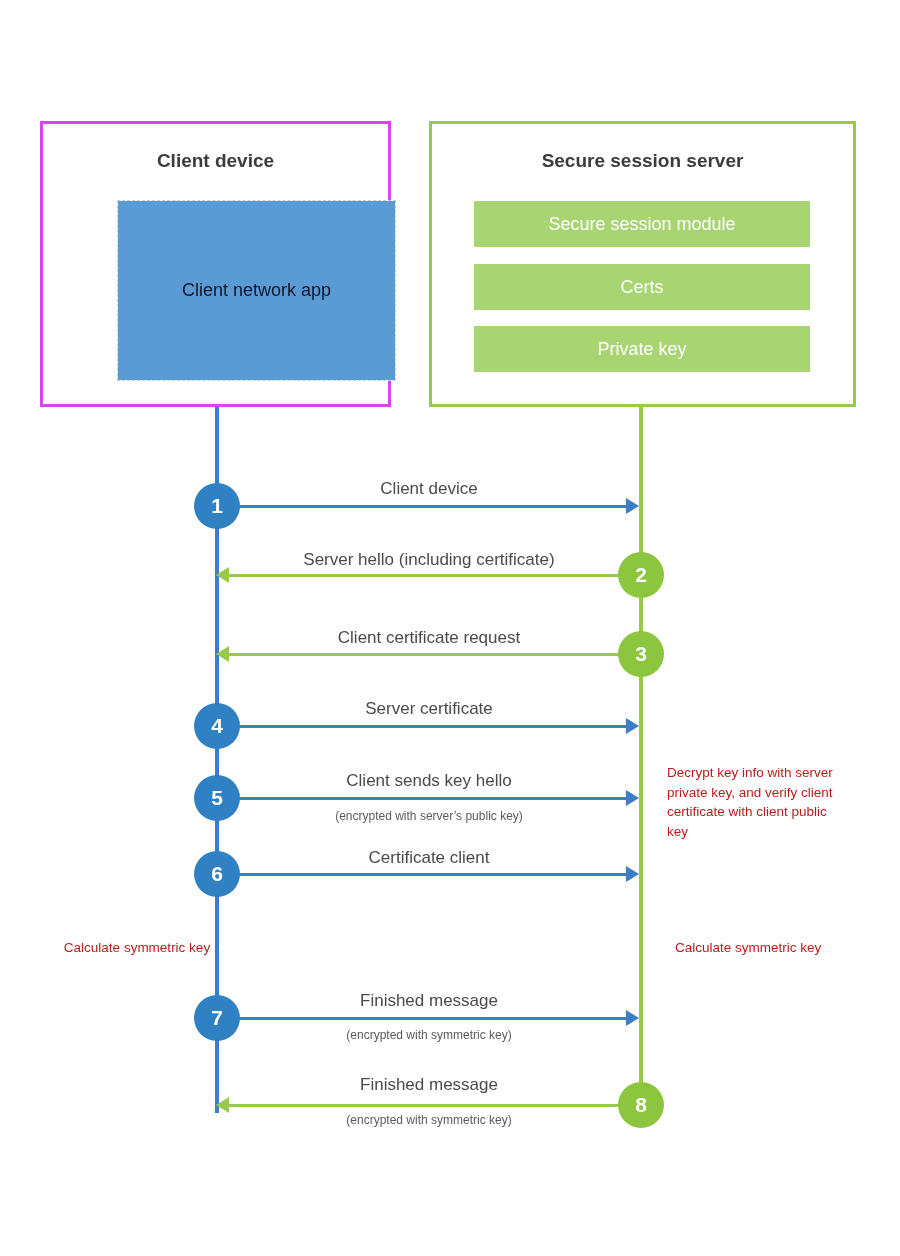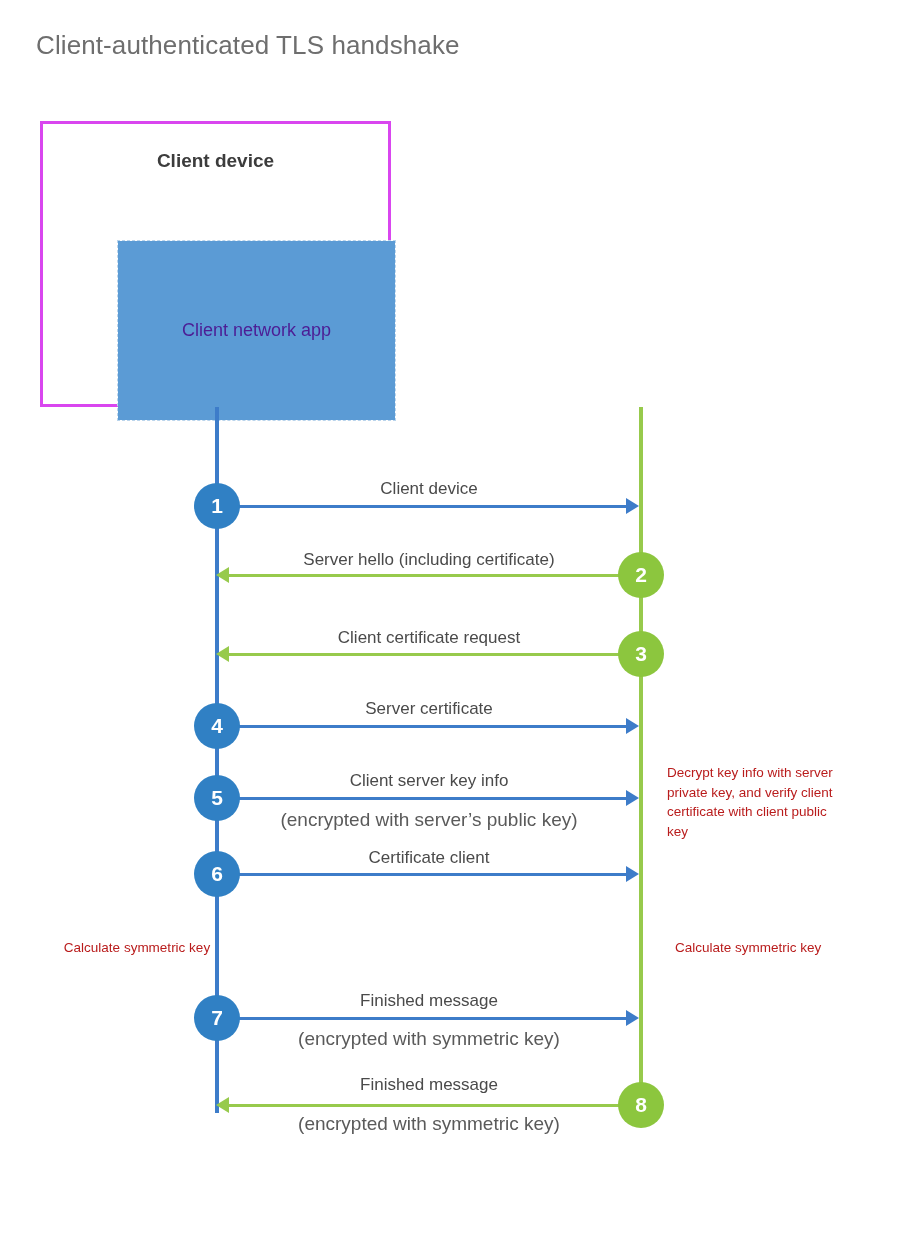--- a/index.html
+++ b/index.html
@@ -27,23 +27,22 @@
   .actor-title {
     position: absolute; left: 0; right: 0; top: 26px;
     text-align: center; font-size: 19px; font-weight: bold; color: #3c3c3c;
   }
 
   .app-block {
     position: absolute; left: 75px; top: 77px; width: 277px; height: 179px;
     background: #5b9bd5;
     outline: 1px dashed #b9d4ec;
     display: flex; align-items: center; justify-content: center;
-    text-align: center; color: #4c1d95; font-size: 18px; line-height: 1.45;
+    text-align: center; color: #0f172a; font-size: 18px; line-height: 1.45;
     font-weight: 400;
-    margin-top: 40px;
   }
 
   .srv-bar {
     position: absolute; left: 42px; width: 336px; height: 46px;
     background: #a8d572;
     display: flex; align-items: center; justify-content: center;
     color: #ffffff; font-size: 18px; font-weight: 400;
   }
   .srv-bar.b0 { top: 77px; }
   .srv-bar.b1 { top: 140px; }
@@ -72,39 +71,44 @@
   }
   .step-badge.blue { background: #3080c4; }
   .step-badge.green { background: #8cc63e; }
 
   .msg-label {
     position: absolute; text-align: center; color: #4a4a4a;
     font-size: 17px; white-space: nowrap;
   }
   .msg-sublabel {
     position: absolute; text-align: center; color: #5a5a5a;
-    font-size: 19px; white-space: nowrap;
+    font-size: 12px; white-space: nowrap;
   }
 
   .side-note {
     position: absolute; color: #b91c1c; font-size: 13.5px; line-height: 1.45;
   }
 </style>
 </head>
 <body>
 
 <div id="stage">
 
-  <div class="page-title">Client-authenticated TLS handshake</div>
 
   <div class="actor-box client">
     <div class="actor-title">Client device</div>
     <div class="app-block">Client network app</div>
   </div>
 
+  <div class="actor-box server">
+    <div class="actor-title">Secure session server</div>
+    <div class="srv-bar b0">Secure session module</div>
+    <div class="srv-bar b1">Certs</div>
+    <div class="srv-bar b2">Private key</div>
+  </div>
 
   <div class="lifeline client"></div>
   <div class="lifeline server"></div>
 
   <div class="msg-label" style="left:217px; top:479px; width:424px;">Client device</div>
   <div class="arrow-line blue" style="left:217px; top:505px; width:409px;"></div>
   <div class="arrow-head right blue" style="left:626px; top:498px;"></div>
   <div class="step-badge blue" style="left:194px; top:483px;">1</div>
 
   <div class="msg-label" style="left:217px; top:550px; width:424px;">Server hello (including certificate)</div>
@@ -115,21 +119,21 @@
   <div class="msg-label" style="left:217px; top:628px; width:424px;">Client certificate request</div>
   <div class="arrow-line green" style="left:229px; top:653px; width:412px;"></div>
   <div class="arrow-head left green" style="left:216px; top:646px;"></div>
   <div class="step-badge green" style="left:618px; top:631px;">3</div>
 
   <div class="msg-label" style="left:217px; top:699px; width:424px;">Server certificate</div>
   <div class="arrow-line blue" style="left:217px; top:725px; width:409px;"></div>
   <div class="arrow-head right blue" style="left:626px; top:718px;"></div>
   <div class="step-badge blue" style="left:194px; top:703px;">4</div>
 
-  <div class="msg-label" style="left:217px; top:771px; width:424px;">Client server key info</div>
+  <div class="msg-label" style="left:217px; top:771px; width:424px;">Client sends key hello</div>
   <div class="arrow-line blue" style="left:217px; top:797px; width:409px;"></div>
   <div class="arrow-head right blue" style="left:626px; top:790px;"></div>
   <div class="msg-sublabel" style="left:217px; top:809px; width:424px;">(encrypted with server’s public key)</div>
   <div class="step-badge blue" style="left:194px; top:775px;">5</div>
 
   <div class="msg-label" style="left:217px; top:848px; width:424px;">Certificate client</div>
   <div class="arrow-line blue" style="left:217px; top:873px; width:409px;"></div>
   <div class="arrow-head right blue" style="left:626px; top:866px;"></div>
   <div class="step-badge blue" style="left:194px; top:851px;">6</div>
 

